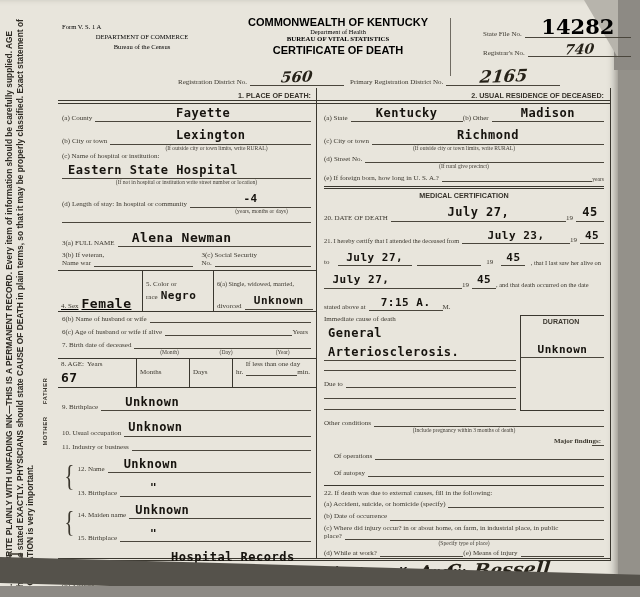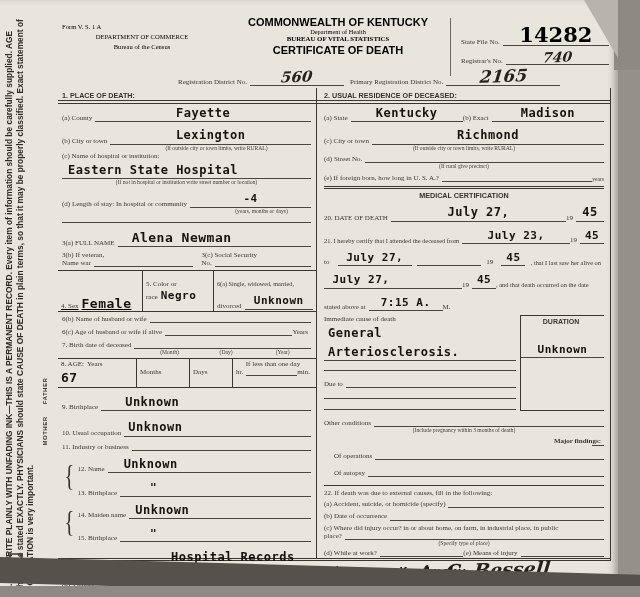--- a/index.html
+++ b/index.html
@@ -22,29 +22,29 @@
   .fr{display:flex;align-items:flex-end;line-height:1.15;}
   .lbl{font-size:7px;white-space:nowrap;padding-right:3px;color:#3b372e;}
   .note{font-size:5.6px;color:#45413a;text-align:center;line-height:1.1;}
   
   #side-note{position:absolute;left:4px;top:592px;width:585px;transform:rotate(-90deg);transform-origin:0 0;
              font-family:"Liberation Sans",sans-serif;font-weight:bold;font-size:8.4px;line-height:1.25;color:#2e2b24;}
   
   #hdr{position:absolute;left:58px;top:16px;width:552px;}
   #hdr-left{position:absolute;left:4px;top:6px;width:160px;text-align:center;font-size:6.6px;line-height:1.5;}
   #hdr-center{position:absolute;left:160px;top:0;width:240px;text-align:center;}
-  #hdr-right{position:absolute;left:403px;top:2px;width:148px;font-size:6.6px;margin-top:8px;}
+  #hdr-right{position:absolute;left:425px;top:2px;width:148px;font-size:6.6px;}
   .hdr-rule{position:absolute;left:392px;top:2px;width:1px;height:58px;background:#6f6b62;}
   #regline{position:absolute;left:120px;top:52px;width:420px;display:flex;align-items:flex-end;font-size:6.8px;}
   .dbl-top{position:absolute;left:0px;top:84px;width:552px;border-top:1px solid #3a372f;border-bottom:1px solid #3a372f;height:2px;}
   
   #form{position:absolute;left:58px;top:88px;width:552px;height:470px;border-bottom:3px double #3a372f;border-right:1px solid #3a372f;}
   #colL{position:absolute;left:0;top:0;width:259px;height:100%;border-right:1px solid #3a372f;padding:3px 5px 0 4px;box-sizing:border-box;}
   #colR{position:absolute;left:260px;top:0;right:0;height:100%;padding:3px 6px 0 6px;box-sizing:border-box;}
-  .sec-h{font-size:7.2px;font-weight:bold;font-family:"Liberation Sans",sans-serif;color:#36322a;}
+  .sec-h{font-size:7.2px;font-weight:bold;font-family:"Liberation Sans",sans-serif;color:#36322a;text-align:right;}
   .boxrow{display:flex;border-top:1px solid #3a372f;border-bottom:1px solid #3a372f;margin:3px -5px 2px -4px;}
   .cell{padding:1px 3px;border-right:1px solid #3a372f;}
   .cell:last-child{border-right:none;}
   .brace{font-size:30px;font-weight:normal;color:#3b372e;line-height:.95;transform:scaleX(.7);display:inline-block;margin-right:1px;}
   .group{display:flex;align-items:center;margin-top:3px;}
   .group-rows{flex:1;}
   .vlabel{position:absolute;font-family:"Liberation Sans",sans-serif;font-weight:bold;font-size:6px;color:#36322a;transform:rotate(-90deg);transform-origin:center;width:34px;text-align:center;letter-spacing:.5px;}
   .durbox{position:absolute;right:0;top:0;width:84px;height:96px;border-left:1px solid #3a372f;border-bottom:1px solid #3a372f;border-top:1px solid #3a372f;background:transparent;text-align:center;padding-top:2px;box-sizing:border-box;}
   #city-bottom{position:absolute;left:308px;top:562px;}
 </style>
@@ -252,21 +252,21 @@
 
       <div class="sec-h" style="margin-top:4px;">17.   BURIAL, CREMATION, OR REMOVAL</div>
 
     </div>
 
     <div id="colR">
       <div class="sec-h">2.   USUAL RESIDENCE OF DECEASED:</div>
       <div class="fr" style="margin-top:3px;">
         <span class="lbl">(a)   State</span>
         <span class="u"><span class="t t-lg">Kentucky</span></span>
-        <span class="lbl">(b) Exact</span>
+        <span class="lbl">(b) Other</span>
         <span class="u"><span class="t t-lg">Madison</span></span>
       </div>
       <div class="fr" style="margin-top:3px;">
         <span class="lbl">(c)   City or town</span>
         <span class="u"><span class="t t-lg">Richmond</span></span>
       </div>
       <div class="note">(If outside city or town limits, write RURAL)</div>
       <div class="fr" style="margin-top:4px;">
         <span class="lbl">(d)   Street No.</span>
           <span class="u"></span>

